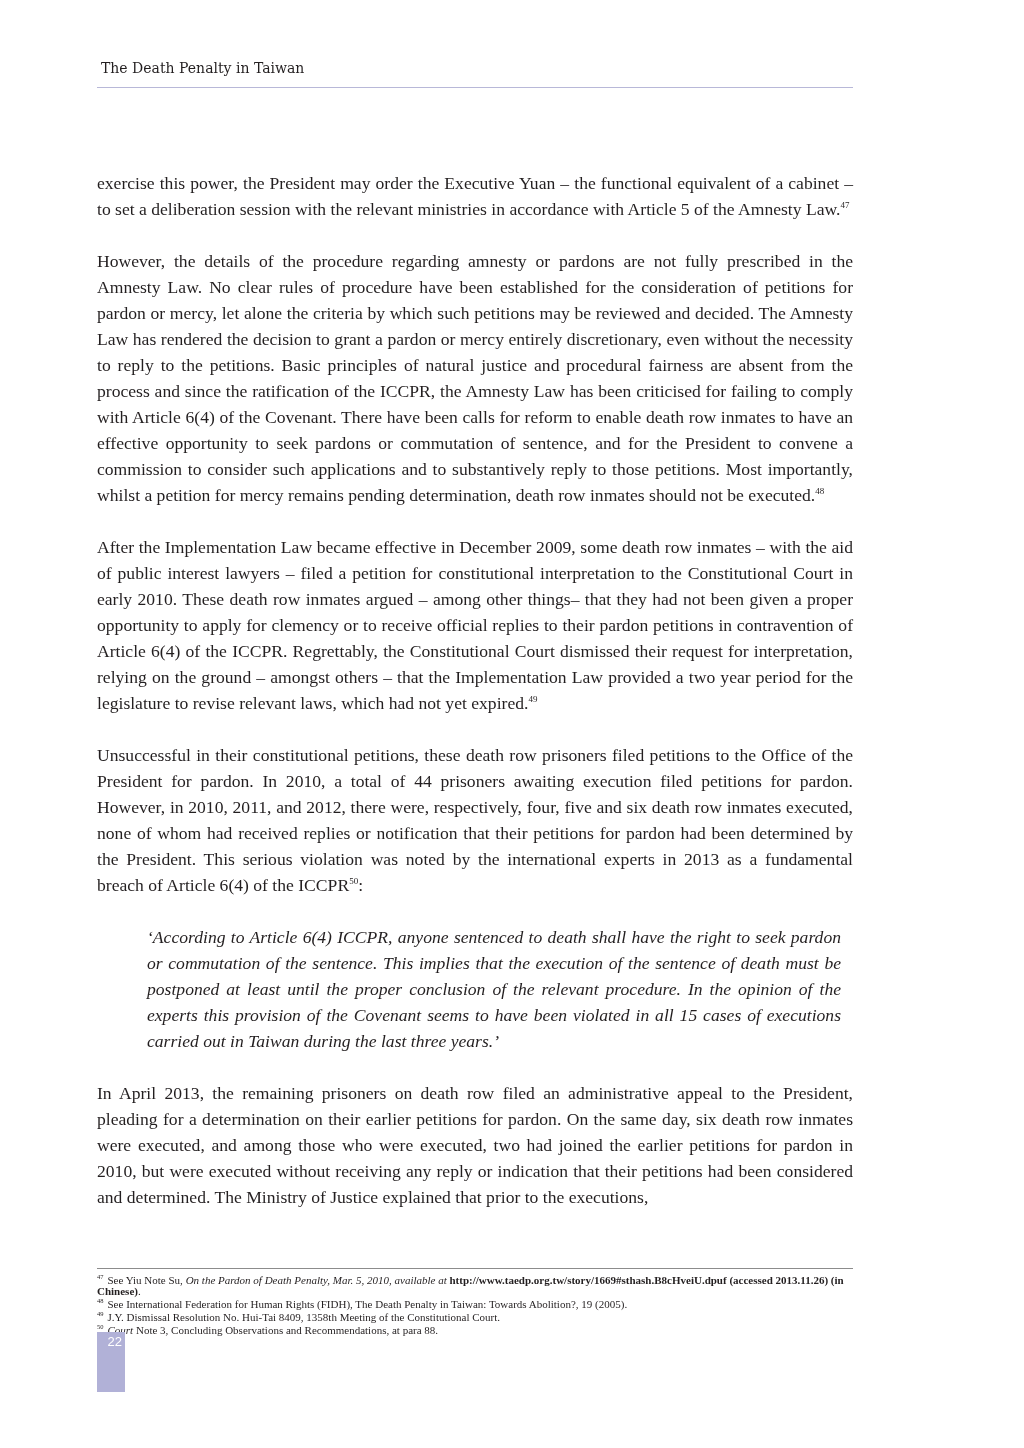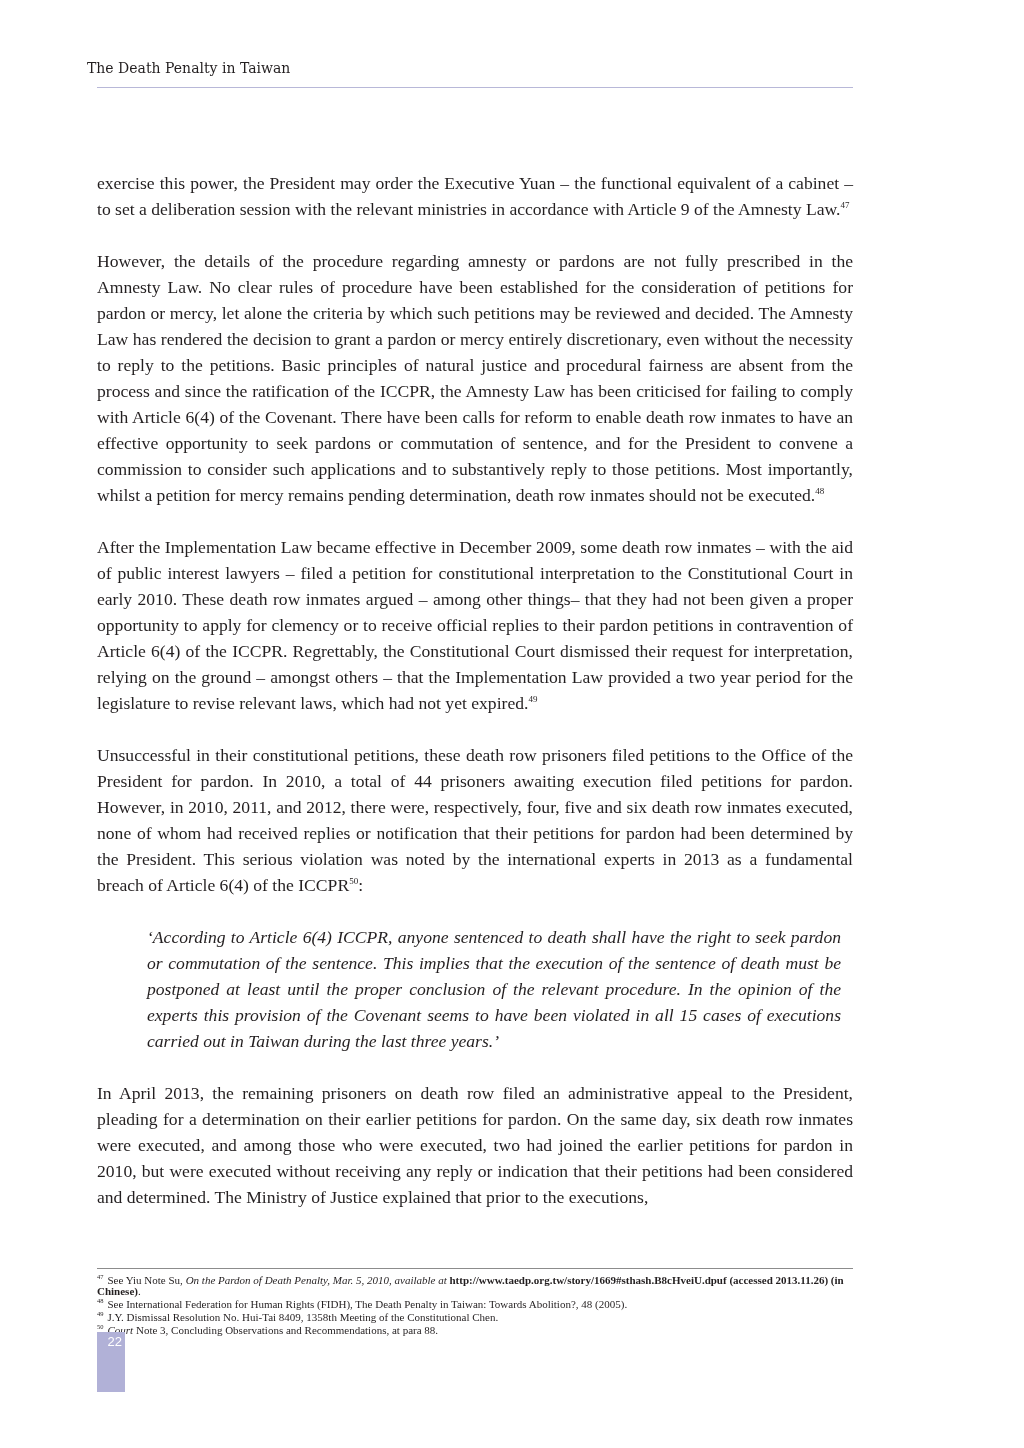--- a/index.html
+++ b/index.html
@@ -1,18 +1,18 @@
 <!DOCTYPE html>
 <html><head>
 <meta charset="utf-8">
 <style>
   html, body { margin: 0; padding: 0; background: #ffffff; }
   body { width: 1024px; height: 1448px; position: relative; overflow: hidden; color: #231f20; }
   .header {
-    position: absolute; left: 87px; top: 60px; width: 756px;
+    position: absolute; left: 101px; top: 60px; width: 756px;
     font-family: "DejaVu Serif", serif; font-size: 14px; color: #231f20;
   }
   .header-rule {
     position: absolute; left: 97px; top: 87px; width: 756px; height: 1px;
     background: #b8b8d8;
   }
   .body-text {
     position: absolute; left: 97px; top: 170px; width: 756px;
     font-family: "Liberation Serif", serif; font-size: 17.6px; line-height: 26px;
     text-align: justify; color: #231f20;
@@ -42,32 +42,32 @@
     font-family: "Liberation Sans", sans-serif; font-size: 13px; color: #ffffff;
   }
 </style>
 </head>
 <body>
 
 <div class="header">The Death Penalty in Taiwan</div>
 <div class="header-rule"></div>
 
 <div class="body-text">
-  <p><span>exercise this power, the President may order the Executive Yuan – the functional equivalent of a cabinet – to set a deliberation session with the relevant ministries in accordance with Article 9 of the Amnesty Law.</span><sup>47</sup></p>
+  <p><span>exercise this power, the President may order the Executive Yuan – the functional equivalent of a cabinet – to set a deliberation session with the relevant ministries in accordance with Article 5 of the Amnesty Law.</span><sup>47</sup></p>
   <p><span>However, the details of the procedure regarding amnesty or pardons are not fully prescribed in the Amnesty Law. No clear rules of procedure have been established for the consideration of petitions for pardon or mercy, let alone the criteria by which such petitions may be reviewed and decided. The Amnesty Law has rendered the decision to grant a pardon or mercy entirely discretionary, even without the necessity to reply to the petitions. Basic principles of natural justice and procedural fairness are absent from the process and since the ratification of the ICCPR, the Amnesty Law has been criticised for failing to comply with Article 6(4) of the Covenant. There have been calls for reform to enable death row inmates to have an effective opportunity to seek pardons or commutation of sentence, and for the President to convene a commission to consider such applications and to substantively reply to those petitions. Most importantly, whilst a petition for mercy remains pending determination, death row inmates should not be executed.</span><sup>48</sup></p>
   <p><span>After the Implementation Law became effective in December 2009, some death row inmates – with the aid of public interest lawyers – filed a petition for constitutional interpretation to the Constitutional Court in early 2010. These death row inmates argued – among other things– that they had not been given a proper opportunity to apply for clemency or to receive official replies to their pardon petitions in contravention of Article 6(4) of the ICCPR. Regrettably, the Constitutional Court dismissed their request for interpretation, relying on the ground – amongst others – that the Implementation Law provided a two year period for the legislature to revise relevant laws, which had not yet expired.</span><sup>49</sup></p>
   <p><span>Unsuccessful in their constitutional petitions, these death row prisoners filed petitions to the Office of the President for pardon. In 2010, a total of 44 prisoners awaiting execution filed petitions for pardon. However, in 2010, 2011, and 2012, there were, respectively, four, five and six death row inmates executed, none of whom had received replies or notification that their petitions for pardon had been determined by the President. This serious violation was noted by the international experts in 2013 as a fundamental breach of Article 6(4) of the ICCPR</span><sup>50</sup><span>:</span></p>
   <p class="quote">‘According to Article 6(4) ICCPR, anyone sentenced to death shall have the right to seek pardon or commutation of the sentence. This implies that the execution of the sentence of death must be postponed at least until the proper conclusion of the relevant procedure. In the opinion of the experts this provision of the Covenant seems to have been violated in all 15 cases of executions carried out in Taiwan during the last three years.’</p>
   <p>In April 2013, the remaining prisoners on death row filed an administrative appeal to the President, pleading for a determination on their earlier petitions for pardon. On the same day, six death row inmates were executed, and among those who were executed, two had joined the earlier petitions for pardon in 2010, but were executed without receiving any reply or indication that their petitions had been considered and determined. The Ministry of Justice explained that prior to the executions,</p>
 </div>
 
 <div class="fn-rule"></div>
 
 <div class="footnotes">
   <div class="fn"><sup>47</sup><span>See Yiu Note Su, </span><i>On the Pardon of Death Penalty, Mar. 5, 2010, available at</i> <b>http://www.taedp.org.tw/story/1669#sthash.B8cHveiU.dpuf (accessed 2013.11.26) (in Chinese)</b><span>.</span></div>
-  <div class="fn"><sup>48</sup><span>See International Federation for Human Rights (FIDH), The Death Penalty in Taiwan: Towards Abolition?, 48 (2005).</span></div>
-  <div class="fn"><sup>49</sup><span>J.Y. Dismissal Resolution No. Hui-Tai 8409, 1358th Meeting of the Constitutional Chen.</span></div>
+  <div class="fn"><sup>48</sup><span>See International Federation for Human Rights (FIDH), The Death Penalty in Taiwan: Towards Abolition?, 19 (2005).</span></div>
+  <div class="fn"><sup>49</sup><span>J.Y. Dismissal Resolution No. Hui-Tai 8409, 1358th Meeting of the Constitutional Court.</span></div>
   <div class="fn"><sup>50</sup><i>Court</i><span> Note 3, Concluding Observations and Recommendations, at para 88.</span></div>
 </div>
 
 <div class="page-tab">
   <span class="page-num">22</span>
 </div>
 
 </body></html>

